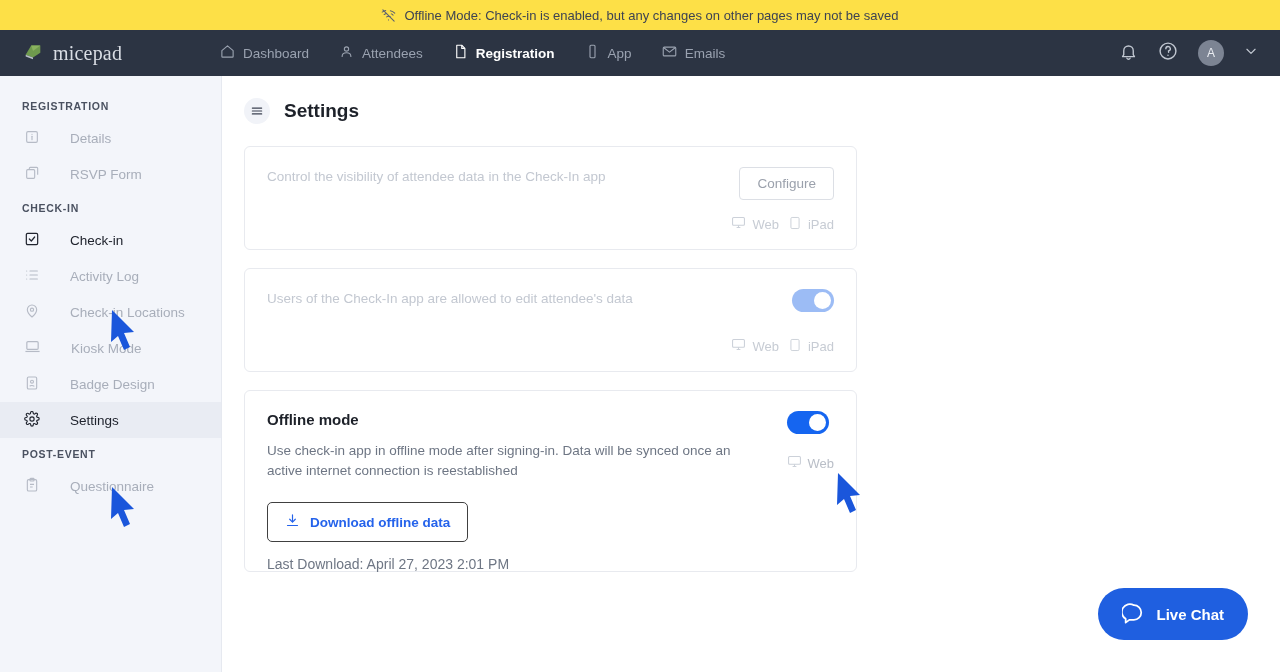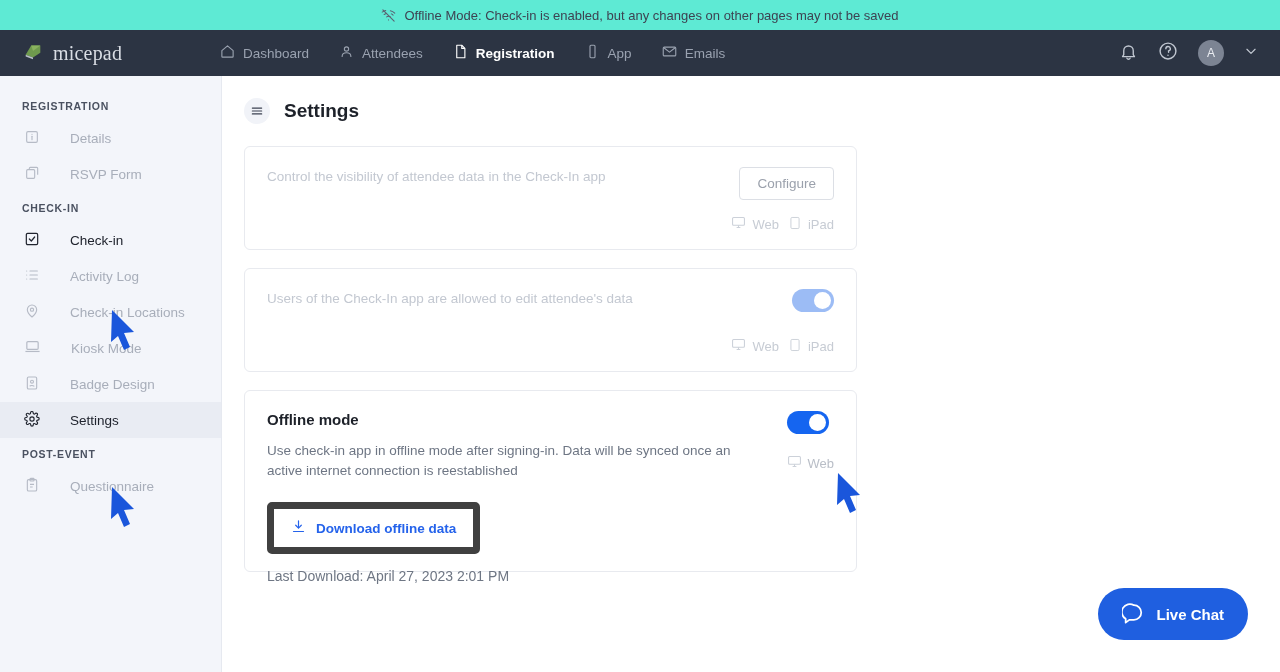--- a/index.html
+++ b/index.html
@@ -7,21 +7,21 @@
     width: 1280px; height: 672px;
     font-family: "Liberation Sans", sans-serif;
     background: #ffffff;
     overflow: hidden;
   }
   .app { position: relative; width: 1280px; height: 672px; }
 
   
   .banner {
     height: 30px; width: 100%;
-    background: #5eead4;
+    background: #fde047;
     display: flex; align-items: center; justify-content: center;
     gap: 8px;
     font-size: 13px; color: #3d4352;
   }
   .banner svg { display: block; }
 
   
   .navbar {
     height: 46px; width: 100%;
     background: #2C3443;
@@ -98,21 +98,21 @@
     font-size: 13px; color: #c7ccd4;
   }
   .dev { display: flex; align-items: center; gap: 6px; }
 
   .btn-outline {
     border: 1px solid #DCDFE5; background: #fff; border-radius: 4px;
     padding: 8px 17px; font-size: 13.5px; color: #9ba1ac;
     cursor: pointer; font-family: inherit;
   }
   .btn-download {
-    border: 7px solid #404040; background: #fff; border-radius: 5px;
+    border: 1px solid #404040; background: #fff; border-radius: 5px;
     padding: 10px 17px; font-size: 13.5px; font-weight: bold; color: #2563EB;
     cursor: pointer; font-family: inherit;
     display: inline-flex; align-items: center; gap: 10px; margin-top: 22px;
   }
   .last-dl { font-size: 14px; color: #6e7684; margin-top: 14px; }
 
   
   .toggle {
     width: 42px; height: 23px; border-radius: 12px;
     position: relative; cursor: pointer;

